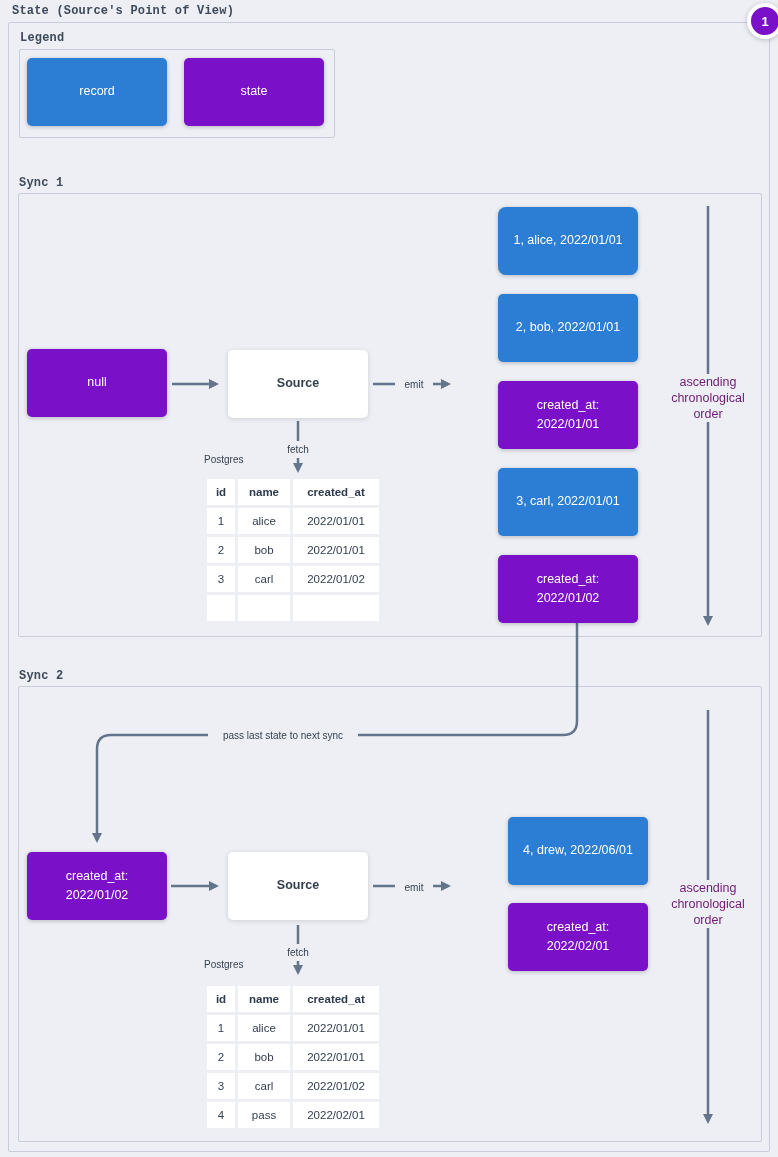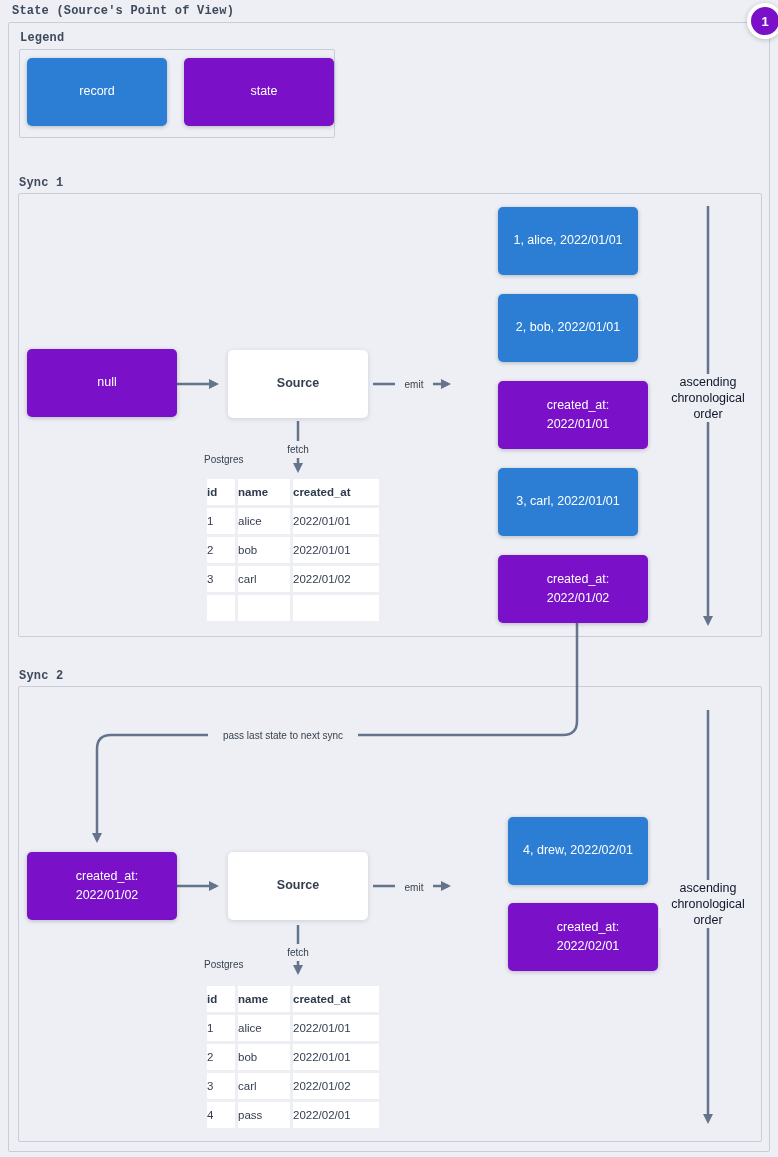--- a/index.html
+++ b/index.html
@@ -18,45 +18,45 @@
     color:#3e4a5b; z-index:3; letter-spacing:.2px;font-family:Liberation Mono, monospace;
   }
   .box {
     position:absolute; width:140px; height:68px; border-radius:5px;
     display:flex; align-items:center; justify-content:center;
     color:#fff; font-weight:400; font-size:12.5px; text-align:center;
     white-space:pre-line; line-height:1.55; z-index:2;
     box-shadow:0 1px 4px rgba(30,41,59,.28);
   }
   .record { background: var(--record, #2b7ed3); }
-  .state  { background: var(--state, #7a11c9); padding-left: 10px; }
+  .state  { background: var(--state, #7a11c9); }
   .source {
     background:#fff; color:#333e4f; font-weight:700;
     box-shadow:0 1px 5px rgba(30,41,59,.16);
   }
   .wires { position:absolute; left:0; top:0; z-index:1; }
   .wire { stroke: var(--line,#64748b); stroke-width:2.5; fill:none; }
   .arrowfill { fill: var(--line,#64748b); }
   .wire-label {
     position:absolute; background: var(--bg,#edeff4); color:#37424f;
     font-size:10px; text-align:center; padding:1px 3px; z-index:3;
     line-height:15px;
   }
   .note {
-    position:absolute; background: var(--bg,#edeff4); color:#0f172a;
+    position:absolute; background: var(--bg,#edeff4); color:#701a75;
     font-size:12.5px; text-align:center; white-space:pre-line;
     line-height:16px; z-index:3; width:98px;
   }
   .dtable {
     position:absolute; display:grid;
     grid-template-columns:28px 52px 86px; gap:3px; z-index:2;
   }
   .cell {
     background:#fff; height:26px; line-height:26px; padding-left:0;
-    font-size:11.5px; color:#323d4e; overflow:hidden;
+    font-size:11.5px; color:#323d4e; overflow:hidden;text-align:center;
   }
   .cell.hdr { font-weight:700; color:#2e3a4c; }
   .badge {
     position:absolute; left:747px; top:3px; width:28px; height:28px;
     border-radius:50%; background: var(--state,#7a11c9);
     border:4px solid #fff; box-shadow:0 1px 5px rgba(0,0,0,.22);
     color:#fff; font-size:13px; font-weight:700;
     display:flex; align-items:center; justify-content:center; z-index:5;
   }
 </style>
@@ -98,21 +98,21 @@
   <div class="plabel" style="left:19px; top:176px;">Sync 1</div>
   <div class="panel" style="left:18px; top:193px; width:742px; height:442px;"></div>
 
   <div class="box state" style="left:27px; top:349px;">null</div>
   <div class="box source" style="left:228px; top:350px;">Source</div>
 
   <div class="wire-label" style="left:395px; top:376px; width:32px;">emit</div>
   <div class="wire-label" style="left:277px; top:441px; width:36px;">fetch</div>
   <div class="wire-label" style="left:201px; top:451px;">Postgres</div>
 
-  <div class="box record" style="left:498px; top:207px;">1, alice, 2022/01/01</div>
+  <div class="box record" style="left:498px; top:207px;border-radius:8px;">1, alice, 2022/01/01</div>
   <div class="box record" style="left:498px; top:294px;">2, bob, 2022/01/01</div>
   <div class="box state" style="left:498px; top:381px;">created_at:
 2022/01/01</div>
   <div class="box record" style="left:498px; top:468px;">3, carl, 2022/01/01</div>
   <div class="box state" style="left:498px; top:555px;">created_at:
 2022/01/02</div>
 
   <div class="note" style="left:659px; top:374px;">ascending
 chronological
 order</div>
@@ -141,21 +141,21 @@
   <div class="panel" style="left:18px; top:686px; width:742px; height:454px;"></div>
 
   <div class="box state" style="left:27px; top:852px;">created_at:
 2022/01/02</div>
   <div class="box source" style="left:228px; top:852px;">Source</div>
 
   <div class="wire-label" style="left:395px; top:879px; width:32px;">emit</div>
   <div class="wire-label" style="left:277px; top:944px; width:36px;">fetch</div>
   <div class="wire-label" style="left:201px; top:956px;">Postgres</div>
 
-  <div class="box record" style="left:508px; top:817px;">4, drew, 2022/02/01</div>
+  <div class="box record" style="left:508px; top:817px;">4, drew, 2022/06/01</div>
   <div class="box state" style="left:508px; top:903px;">created_at:
 2022/02/01</div>
 
   <div class="note" style="left:659px; top:880px;">ascending
 chronological
 order</div>
 
   <div class="dtable" style="left:207px; top:986px;">
     <div class="cell hdr">id</div>
     <div class="cell hdr">name</div>

